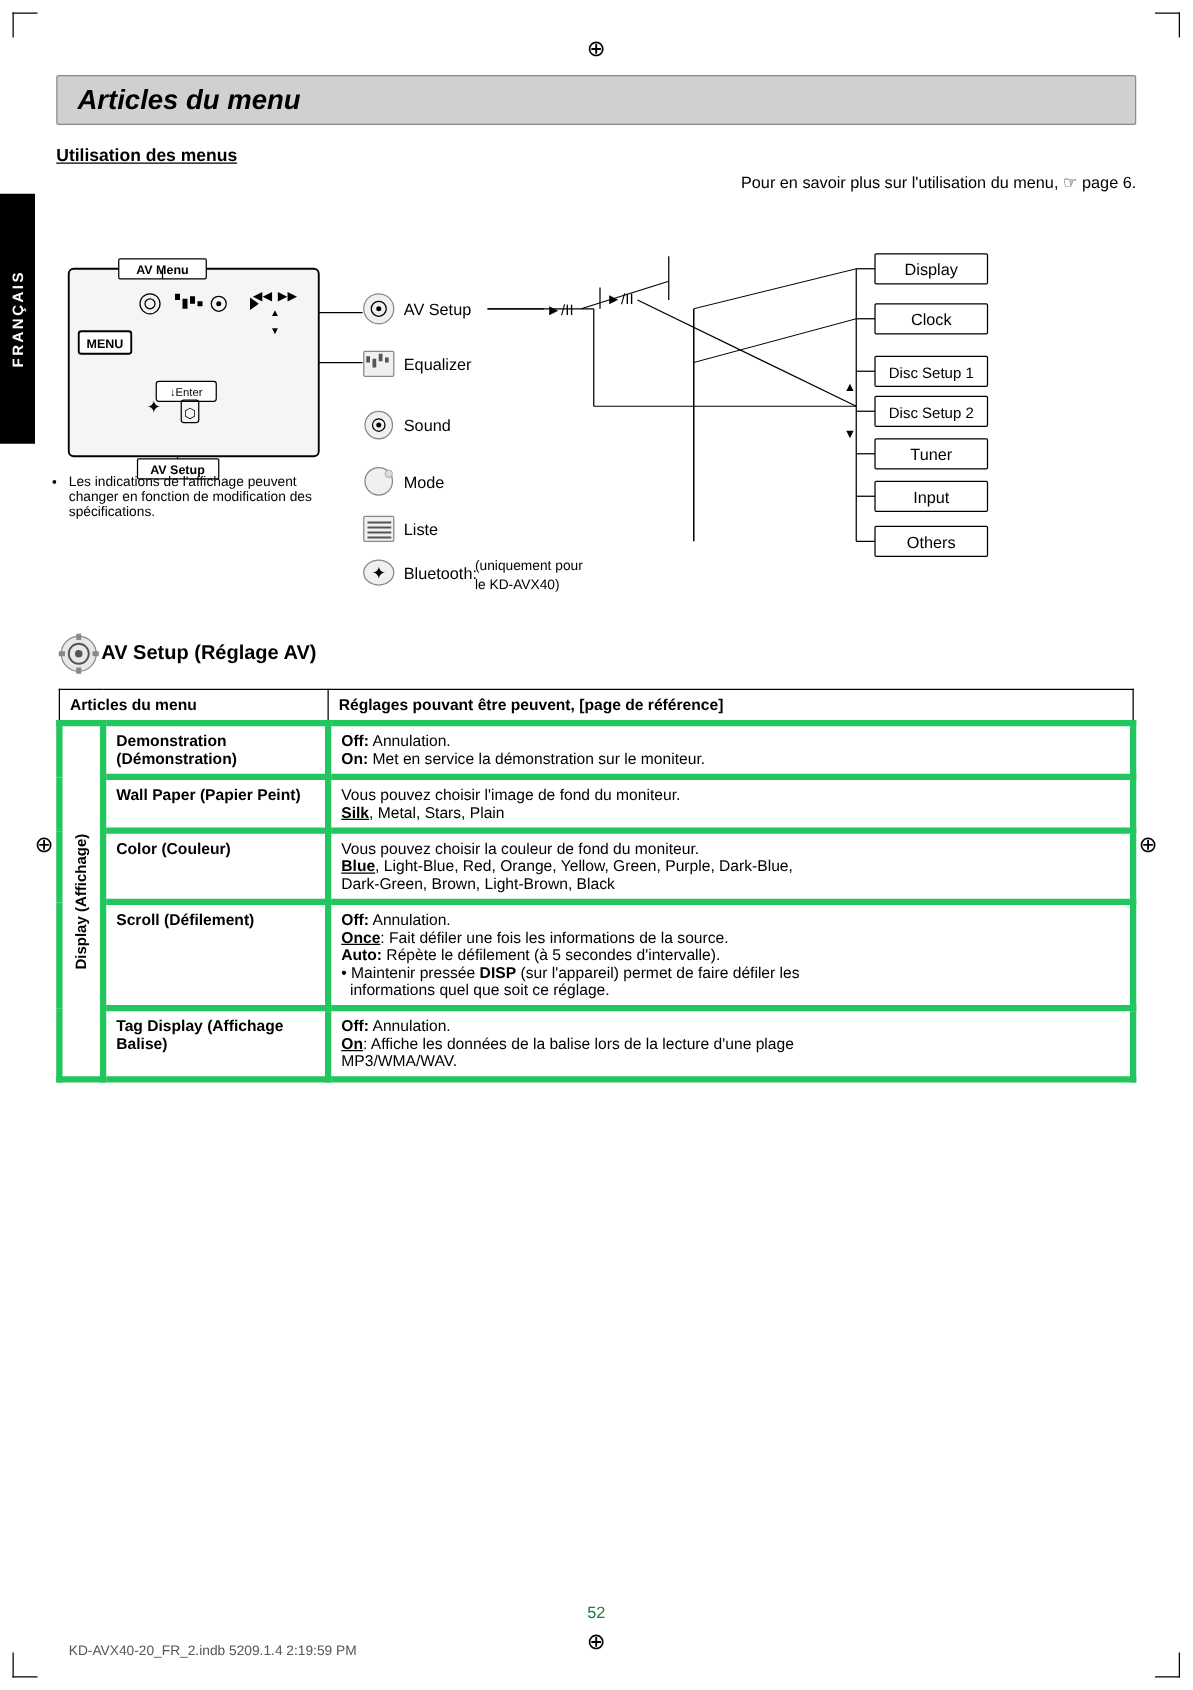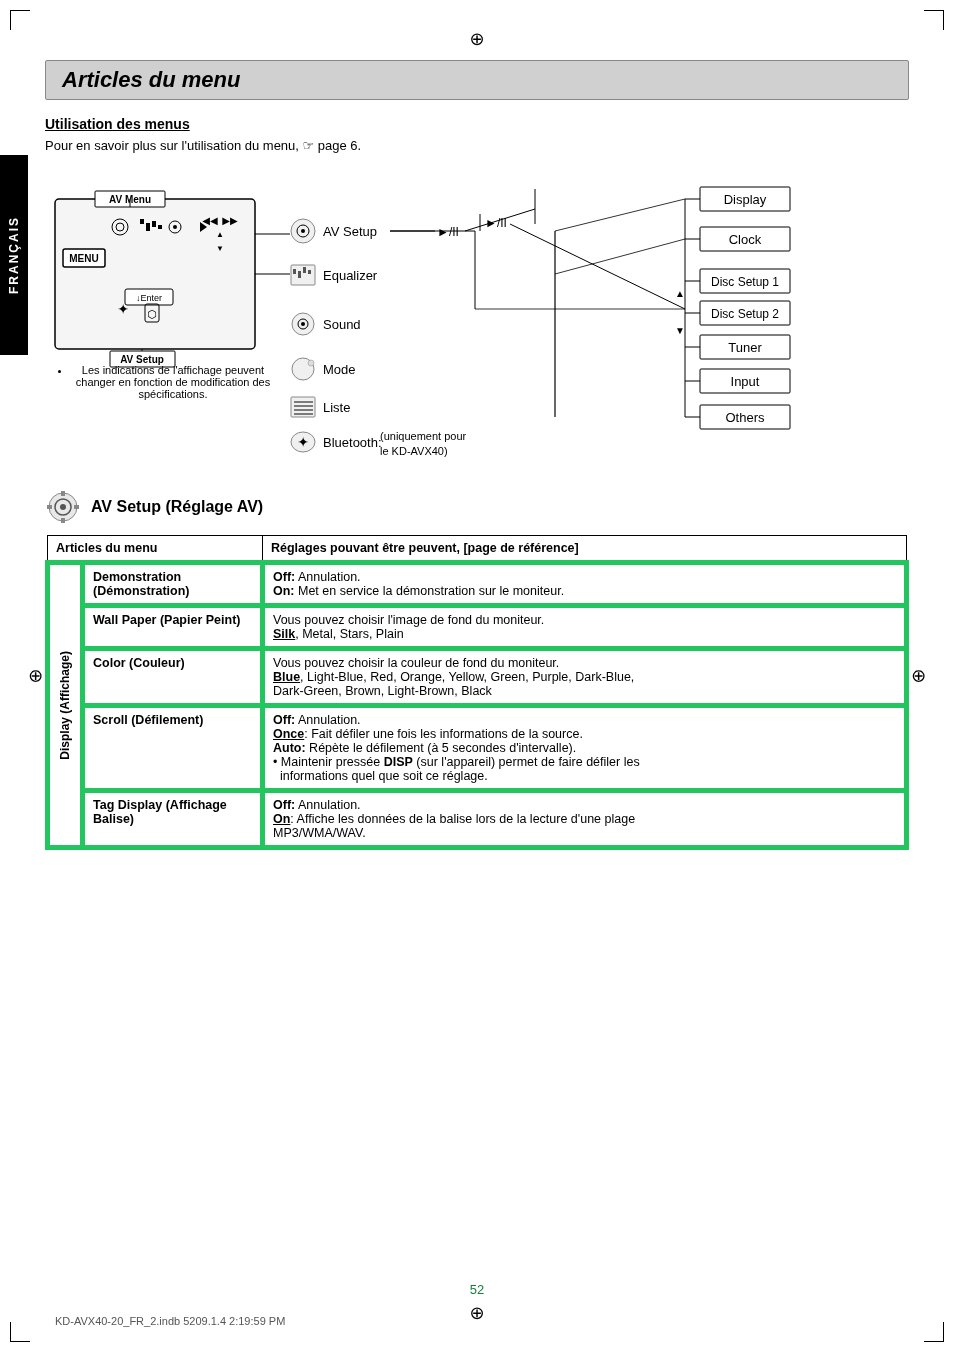--- a/index.html
+++ b/index.html
@@ -82,21 +82,22 @@
     
     .section-heading {
       font-size: 14px;
       font-weight: bold;
       text-decoration: underline;
       margin-bottom: 6px;
     }
 
     .intro-text {
       font-size: 13px;
-      margin-bottom: 16px;
+      margin-bottom: 32px;
+      text-align: right;
     }
 
     
     .initial-setting {
       text-align: right;
       font-size: 13px;
       margin-bottom: 8px;
       margin-top: 6px;
     }
     .initial-setting span {
@@ -108,21 +109,20 @@
     }
 
     
     .av-setup-section {
       margin-top: 10px;
     }
 
     .av-setup-header {
       display: flex;
       align-items: center;
-      gap: 10px;
       margin-bottom: 10px;
     }
 
     .av-setup-icon {
       width: 36px;
       height: 36px;
       display: flex;
       align-items: center;
       justify-content: center;
       font-size: 22px;
@@ -371,21 +371,21 @@
 
       <line x1="510" y1="62" x2="510" y2="248" stroke="#000" stroke-width="1.2"></line>
       <line x1="510" y1="62" x2="640" y2="30" stroke="#000" stroke-width="0.8"></line>
       <line x1="510" y1="105" x2="640" y2="70" stroke="#000" stroke-width="0.8"></line>
       <line x1="510" y1="155" x2="640" y2="112" stroke="#000" stroke-width="0"></line>
       <line x1="510" y1="200" x2="640" y2="144" stroke="#000" stroke-width="0"></line>
 
     </svg>
 
     <div style="position:absolute; left:10px; top:195px; width:220px; font-size:11px;">
-      <ul style="margin-left:16px;text-align:center;">
+      <ul style="margin-left:0;">
         <li>Les indications de l'affichage peuvent changer en fonction de modification des spécifications.</li>
       </ul>
     </div>
   </div>
 
 
   <div class="av-setup-section">
     <div class="av-setup-header">
       <div class="av-setup-icon">
         <svg width="36" height="36" viewBox="0 0 36 36">

